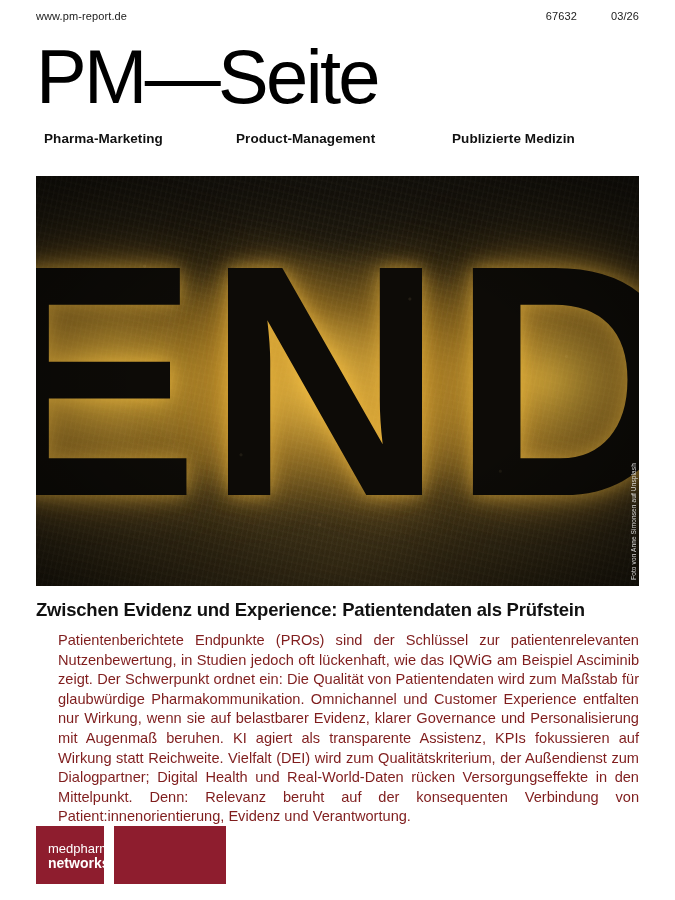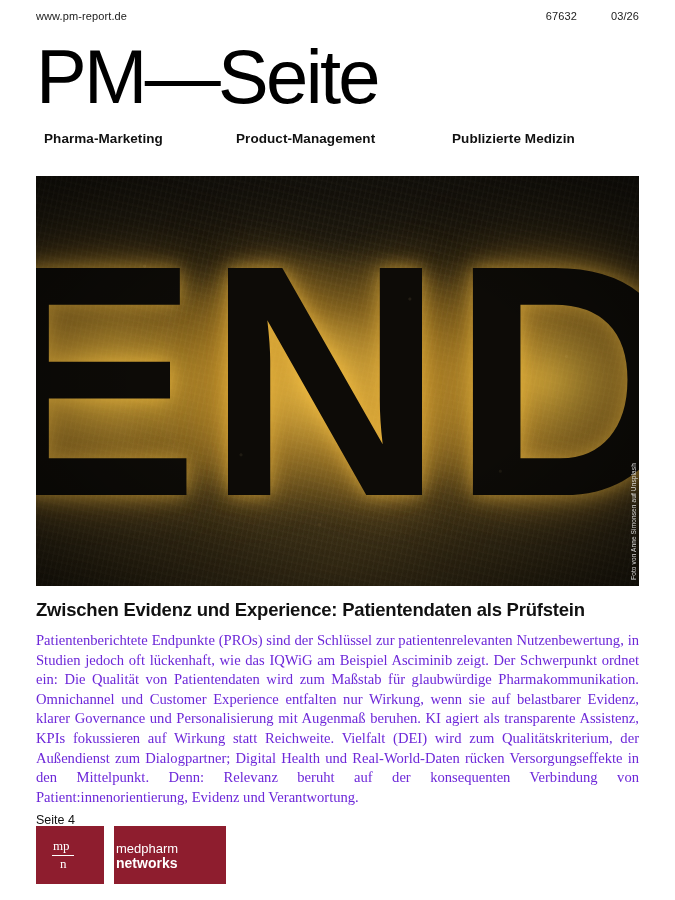--- a/index.html
+++ b/index.html
@@ -182,27 +182,28 @@
   .teaser-head {
     font-size: 18.5px;
     font-weight: 700;
     letter-spacing: -0.012em;
     color: #111111;
     line-height: 24px;
     font-family: "Liberation Sans", sans-serif;
   }
   .teaser-body {
     margin-top: 9px;
-    font-family: Liberation Serif, serif;
+    font-family: Liberation Sans, sans-serif;
     font-size: 14.6px;
     line-height: 19.6px;
-    color: #6d28d9;
+    color: #7f1d1d;
     text-align: justify;
     text-justify: inter-word;
     hyphens: manual;
+    margin-left: 22px;
   }
   .teaser-page {
     margin-top: 6px;
     font-family: "Liberation Sans", sans-serif;
     font-size: 12.5px;
     color: #111111;
   }
 
   
   .logo {
@@ -309,25 +310,20 @@
     <div class="photo-credit">Foto von Anne Simonsen auf Unsplash</div>
   </div>
 
   <div class="teaser">
     <div class="teaser-head">Zwischen Evidenz und Experience: Patientendaten als Prüfstein</div>
     <div class="teaser-body">Patientenberichtete Endpunkte (PROs) sind der Schlüssel zur patientenrelevanten Nutzenbewertung, in Studien jedoch oft lückenhaft, wie das IQWiG am Beispiel Asciminib zeigt. Der Schwerpunkt ordnet ein: Die Qualität von Patientendaten wird zum Maßstab für glaubwürdige Pharmakommunikation. Omnichannel und Customer Experience entfalten nur Wirkung, wenn sie auf belastbarer Evidenz, klarer Governance und Personalisierung mit Augenmaß beruhen. KI agiert als transparente Assistenz, KPIs fokussieren auf Wirkung statt Reichweite. Vielfalt (DEI) wird zum Qualitätskriterium, der Außendienst zum Dialogpartner; Digital Health und Real-World-Daten rücken Versorgungseffekte in den Mittelpunkt. Denn: Relevanz beruht auf der konsequenten Verbindung von Patient:innenorientierung, Evidenz und Verantwortung.</div>
     <div class="teaser-page">Seite 4</div>
   </div>
 
   <div class="logo">
-    <div class="logo-mark">
-      <span class="mp">mp</span>
-      <span class="bar"></span>
-      <span class="n">n</span>
-    </div>
     <div class="logo-gap"></div>
     <div class="logo-text">
       <span class="l1">medpharm</span>
       <span class="l2">networks</span>
     </div>
   </div>
 
 </div>
 
 </body></html>

